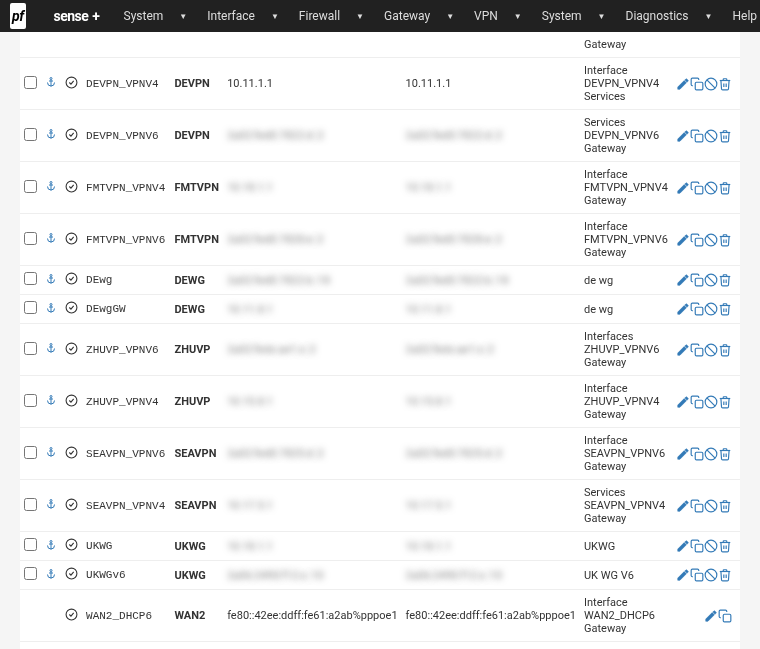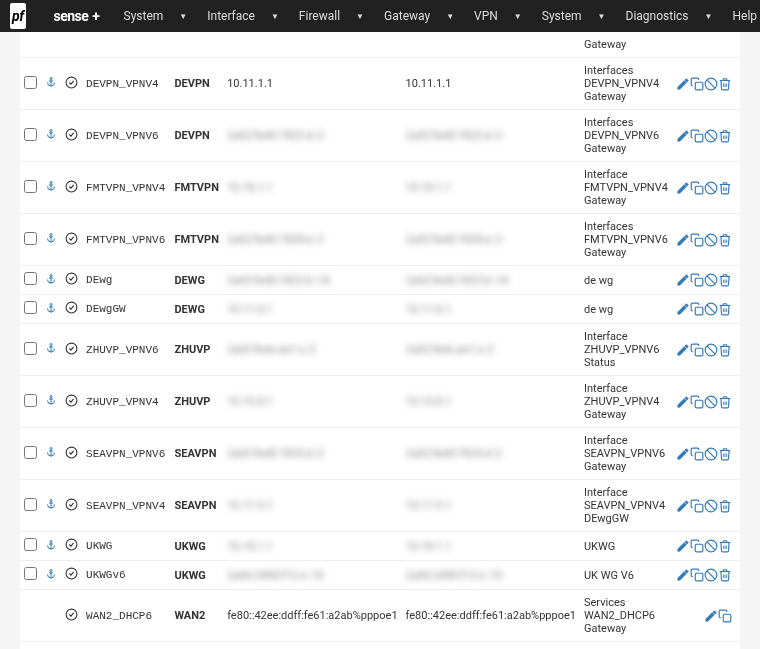--- a/index.html
+++ b/index.html
@@ -114,21 +114,21 @@
                 <line x1="8" y1="10" x2="16" y2="10" stroke="#337ab7" stroke-width="2"></line>
               </svg></span></td>
           <td class="statuscol"><span class="status-ok"><svg width="13" height="13" viewBox="0 0 24 24" fill="none" stroke="#333" stroke-width="2">
                 <circle cx="12" cy="12" r="10"></circle>
                 <polyline points="8 12 11 15 16 9"></polyline>
               </svg></span></td>
           <td class="namecol">DEVPN_VPNV4</td>
           <td class="ifacecol">DEVPN</td>
           <td class="gwcol ">10.11.1.1</td>
           <td class="moncol ">10.11.1.1</td>
-          <td class="desccol">Interfaces DEVPN_VPNV4 Gateway</td>
+          <td class="desccol">Interface DEVPN_VPNV4 Services</td>
           <td class="actcol"><span class="iconbtn edit"><svg viewBox="0 0 24 24" fill="#337ab7">
                 <path d="M3 17.25V21h3.75L17.81 9.94l-3.75-3.75L3 17.25zM20.71 7.04a1 1 0 0 0 0-1.41l-2.34-2.34a1 1 0 0 0-1.41 0l-1.83 1.83 3.75 3.75 1.83-1.83z"></path>
               </svg></span><span class="iconbtn copy"><svg viewBox="0 0 24 24" fill="none" stroke="#337ab7" stroke-width="2">
                 <rect x="9" y="9" width="13" height="13" rx="2"></rect>
                 <path d="M5 15H4a2 2 0 0 1-2-2V4a2 2 0 0 1 2-2h9a2 2 0 0 1 2 2v1"></path>
               </svg></span><span class="iconbtn disable"><svg viewBox="0 0 24 24" fill="none" stroke="#337ab7" stroke-width="2">
                 <circle cx="12" cy="12" r="10"></circle>
                 <line x1="4.93" y1="4.93" x2="19.07" y2="19.07"></line>
               </svg></span><span class="iconbtn del"><svg viewBox="0 0 24 24" fill="none" stroke="#337ab7" stroke-width="2">
                 <polyline points="3 6 5 6 21 6"></polyline>
@@ -146,21 +146,21 @@
                 <line x1="8" y1="10" x2="16" y2="10" stroke="#337ab7" stroke-width="2"></line>
               </svg></span></td>
           <td class="statuscol"><span class="status-ok"><svg width="13" height="13" viewBox="0 0 24 24" fill="none" stroke="#333" stroke-width="2">
                 <circle cx="12" cy="12" r="10"></circle>
                 <polyline points="8 12 11 15 16 9"></polyline>
               </svg></span></td>
           <td class="namecol">DEVPN_VPNV6</td>
           <td class="ifacecol">DEVPN</td>
           <td class="gwcol blur">2a02:fed0:7822:d::2</td>
           <td class="moncol blur">2a02:fed0:7822:d::2</td>
-          <td class="desccol">Interfaces DEVPN_VPNV6 Gateway</td>
+          <td class="desccol">Services DEVPN_VPNV6 Gateway</td>
           <td class="actcol"><span class="iconbtn edit"><svg viewBox="0 0 24 24" fill="#337ab7">
                 <path d="M3 17.25V21h3.75L17.81 9.94l-3.75-3.75L3 17.25zM20.71 7.04a1 1 0 0 0 0-1.41l-2.34-2.34a1 1 0 0 0-1.41 0l-1.83 1.83 3.75 3.75 1.83-1.83z"></path>
               </svg></span><span class="iconbtn copy"><svg viewBox="0 0 24 24" fill="none" stroke="#337ab7" stroke-width="2">
                 <rect x="9" y="9" width="13" height="13" rx="2"></rect>
                 <path d="M5 15H4a2 2 0 0 1-2-2V4a2 2 0 0 1 2-2h9a2 2 0 0 1 2 2v1"></path>
               </svg></span><span class="iconbtn disable"><svg viewBox="0 0 24 24" fill="none" stroke="#337ab7" stroke-width="2">
                 <circle cx="12" cy="12" r="10"></circle>
                 <line x1="4.93" y1="4.93" x2="19.07" y2="19.07"></line>
               </svg></span><span class="iconbtn del"><svg viewBox="0 0 24 24" fill="none" stroke="#337ab7" stroke-width="2">
                 <polyline points="3 6 5 6 21 6"></polyline>
@@ -210,21 +210,21 @@
                 <line x1="8" y1="10" x2="16" y2="10" stroke="#337ab7" stroke-width="2"></line>
               </svg></span></td>
           <td class="statuscol"><span class="status-ok"><svg width="13" height="13" viewBox="0 0 24 24" fill="none" stroke="#333" stroke-width="2">
                 <circle cx="12" cy="12" r="10"></circle>
                 <polyline points="8 12 11 15 16 9"></polyline>
               </svg></span></td>
           <td class="namecol">FMTVPN_VPNV6</td>
           <td class="ifacecol">FMTVPN</td>
           <td class="gwcol blur">2a02:fed0:7828:e::2</td>
           <td class="moncol blur">2a02:fed0:7828:e::2</td>
-          <td class="desccol">Interfaces FMTVPN_VPNV6 Gateway</td>
+          <td class="desccol">Interface FMTVPN_VPNV6 Gateway</td>
           <td class="actcol"><span class="iconbtn edit"><svg viewBox="0 0 24 24" fill="#337ab7">
                 <path d="M3 17.25V21h3.75L17.81 9.94l-3.75-3.75L3 17.25zM20.71 7.04a1 1 0 0 0 0-1.41l-2.34-2.34a1 1 0 0 0-1.41 0l-1.83 1.83 3.75 3.75 1.83-1.83z"></path>
               </svg></span><span class="iconbtn copy"><svg viewBox="0 0 24 24" fill="none" stroke="#337ab7" stroke-width="2">
                 <rect x="9" y="9" width="13" height="13" rx="2"></rect>
                 <path d="M5 15H4a2 2 0 0 1-2-2V4a2 2 0 0 1 2-2h9a2 2 0 0 1 2 2v1"></path>
               </svg></span><span class="iconbtn disable"><svg viewBox="0 0 24 24" fill="none" stroke="#337ab7" stroke-width="2">
                 <circle cx="12" cy="12" r="10"></circle>
                 <line x1="4.93" y1="4.93" x2="19.07" y2="19.07"></line>
               </svg></span><span class="iconbtn del"><svg viewBox="0 0 24 24" fill="none" stroke="#337ab7" stroke-width="2">
                 <polyline points="3 6 5 6 21 6"></polyline>
@@ -306,21 +306,21 @@
                 <line x1="8" y1="10" x2="16" y2="10" stroke="#337ab7" stroke-width="2"></line>
               </svg></span></td>
           <td class="statuscol"><span class="status-ok"><svg width="13" height="13" viewBox="0 0 24 24" fill="none" stroke="#333" stroke-width="2">
                 <circle cx="12" cy="12" r="10"></circle>
                 <polyline points="8 12 11 15 16 9"></polyline>
               </svg></span></td>
           <td class="namecol">ZHUVP_VPNV6</td>
           <td class="ifacecol">ZHUVP</td>
           <td class="gwcol blur">2a02:fedx:ae1:x::2</td>
           <td class="moncol blur">2a02:fedx:ae1:x::2</td>
-          <td class="desccol">Interface ZHUVP_VPNV6 Status</td>
+          <td class="desccol">Interfaces ZHUVP_VPNV6 Gateway</td>
           <td class="actcol"><span class="iconbtn edit"><svg viewBox="0 0 24 24" fill="#337ab7">
                 <path d="M3 17.25V21h3.75L17.81 9.94l-3.75-3.75L3 17.25zM20.71 7.04a1 1 0 0 0 0-1.41l-2.34-2.34a1 1 0 0 0-1.41 0l-1.83 1.83 3.75 3.75 1.83-1.83z"></path>
               </svg></span><span class="iconbtn copy"><svg viewBox="0 0 24 24" fill="none" stroke="#337ab7" stroke-width="2">
                 <rect x="9" y="9" width="13" height="13" rx="2"></rect>
                 <path d="M5 15H4a2 2 0 0 1-2-2V4a2 2 0 0 1 2-2h9a2 2 0 0 1 2 2v1"></path>
               </svg></span><span class="iconbtn disable"><svg viewBox="0 0 24 24" fill="none" stroke="#337ab7" stroke-width="2">
                 <circle cx="12" cy="12" r="10"></circle>
                 <line x1="4.93" y1="4.93" x2="19.07" y2="19.07"></line>
               </svg></span><span class="iconbtn del"><svg viewBox="0 0 24 24" fill="none" stroke="#337ab7" stroke-width="2">
                 <polyline points="3 6 5 6 21 6"></polyline>
@@ -402,21 +402,21 @@
                 <line x1="8" y1="10" x2="16" y2="10" stroke="#337ab7" stroke-width="2"></line>
               </svg></span></td>
           <td class="statuscol"><span class="status-ok"><svg width="13" height="13" viewBox="0 0 24 24" fill="none" stroke="#333" stroke-width="2">
                 <circle cx="12" cy="12" r="10"></circle>
                 <polyline points="8 12 11 15 16 9"></polyline>
               </svg></span></td>
           <td class="namecol">SEAVPN_VPNV4</td>
           <td class="ifacecol">SEAVPN</td>
           <td class="gwcol blur">10.17.5.1</td>
           <td class="moncol blur">10.17.5.1</td>
-          <td class="desccol">Interface SEAVPN_VPNV4 DEwgGW</td>
+          <td class="desccol">Services SEAVPN_VPNV4 Gateway</td>
           <td class="actcol"><span class="iconbtn edit"><svg viewBox="0 0 24 24" fill="#337ab7">
                 <path d="M3 17.25V21h3.75L17.81 9.94l-3.75-3.75L3 17.25zM20.71 7.04a1 1 0 0 0 0-1.41l-2.34-2.34a1 1 0 0 0-1.41 0l-1.83 1.83 3.75 3.75 1.83-1.83z"></path>
               </svg></span><span class="iconbtn copy"><svg viewBox="0 0 24 24" fill="none" stroke="#337ab7" stroke-width="2">
                 <rect x="9" y="9" width="13" height="13" rx="2"></rect>
                 <path d="M5 15H4a2 2 0 0 1-2-2V4a2 2 0 0 1 2-2h9a2 2 0 0 1 2 2v1"></path>
               </svg></span><span class="iconbtn disable"><svg viewBox="0 0 24 24" fill="none" stroke="#337ab7" stroke-width="2">
                 <circle cx="12" cy="12" r="10"></circle>
                 <line x1="4.93" y1="4.93" x2="19.07" y2="19.07"></line>
               </svg></span><span class="iconbtn del"><svg viewBox="0 0 24 24" fill="none" stroke="#337ab7" stroke-width="2">
                 <polyline points="3 6 5 6 21 6"></polyline>
@@ -493,21 +493,21 @@
           <td class="checkcol"></td>
           <td class="anchorcol"></td>
           <td class="statuscol"><span class="status-ok"><svg width="13" height="13" viewBox="0 0 24 24" fill="none" stroke="#333" stroke-width="2">
                 <circle cx="12" cy="12" r="10"></circle>
                 <polyline points="8 12 11 15 16 9"></polyline>
               </svg></span></td>
           <td class="namecol">WAN2_DHCP6</td>
           <td class="ifacecol">WAN2</td>
           <td class="gwcol ">fe80::42ee:ddff:fe61:a2ab%pppoe1</td>
           <td class="moncol ">fe80::42ee:ddff:fe61:a2ab%pppoe1</td>
-          <td class="desccol">Services WAN2_DHCP6 Gateway</td>
+          <td class="desccol">Interface WAN2_DHCP6 Gateway</td>
           <td class="actcol"><span class="iconbtn edit"><svg viewBox="0 0 24 24" fill="#337ab7">
                 <path d="M3 17.25V21h3.75L17.81 9.94l-3.75-3.75L3 17.25zM20.71 7.04a1 1 0 0 0 0-1.41l-2.34-2.34a1 1 0 0 0-1.41 0l-1.83 1.83 3.75 3.75 1.83-1.83z"></path>
               </svg></span><span class="iconbtn copy"><svg viewBox="0 0 24 24" fill="none" stroke="#337ab7" stroke-width="2">
                 <rect x="9" y="9" width="13" height="13" rx="2"></rect>
                 <path d="M5 15H4a2 2 0 0 1-2-2V4a2 2 0 0 1 2-2h9a2 2 0 0 1 2 2v1"></path>
               </svg></span></td>
         </tr>
         <tr>
           <td class="checkcol"></td>
           <td class="anchorcol"></td>

